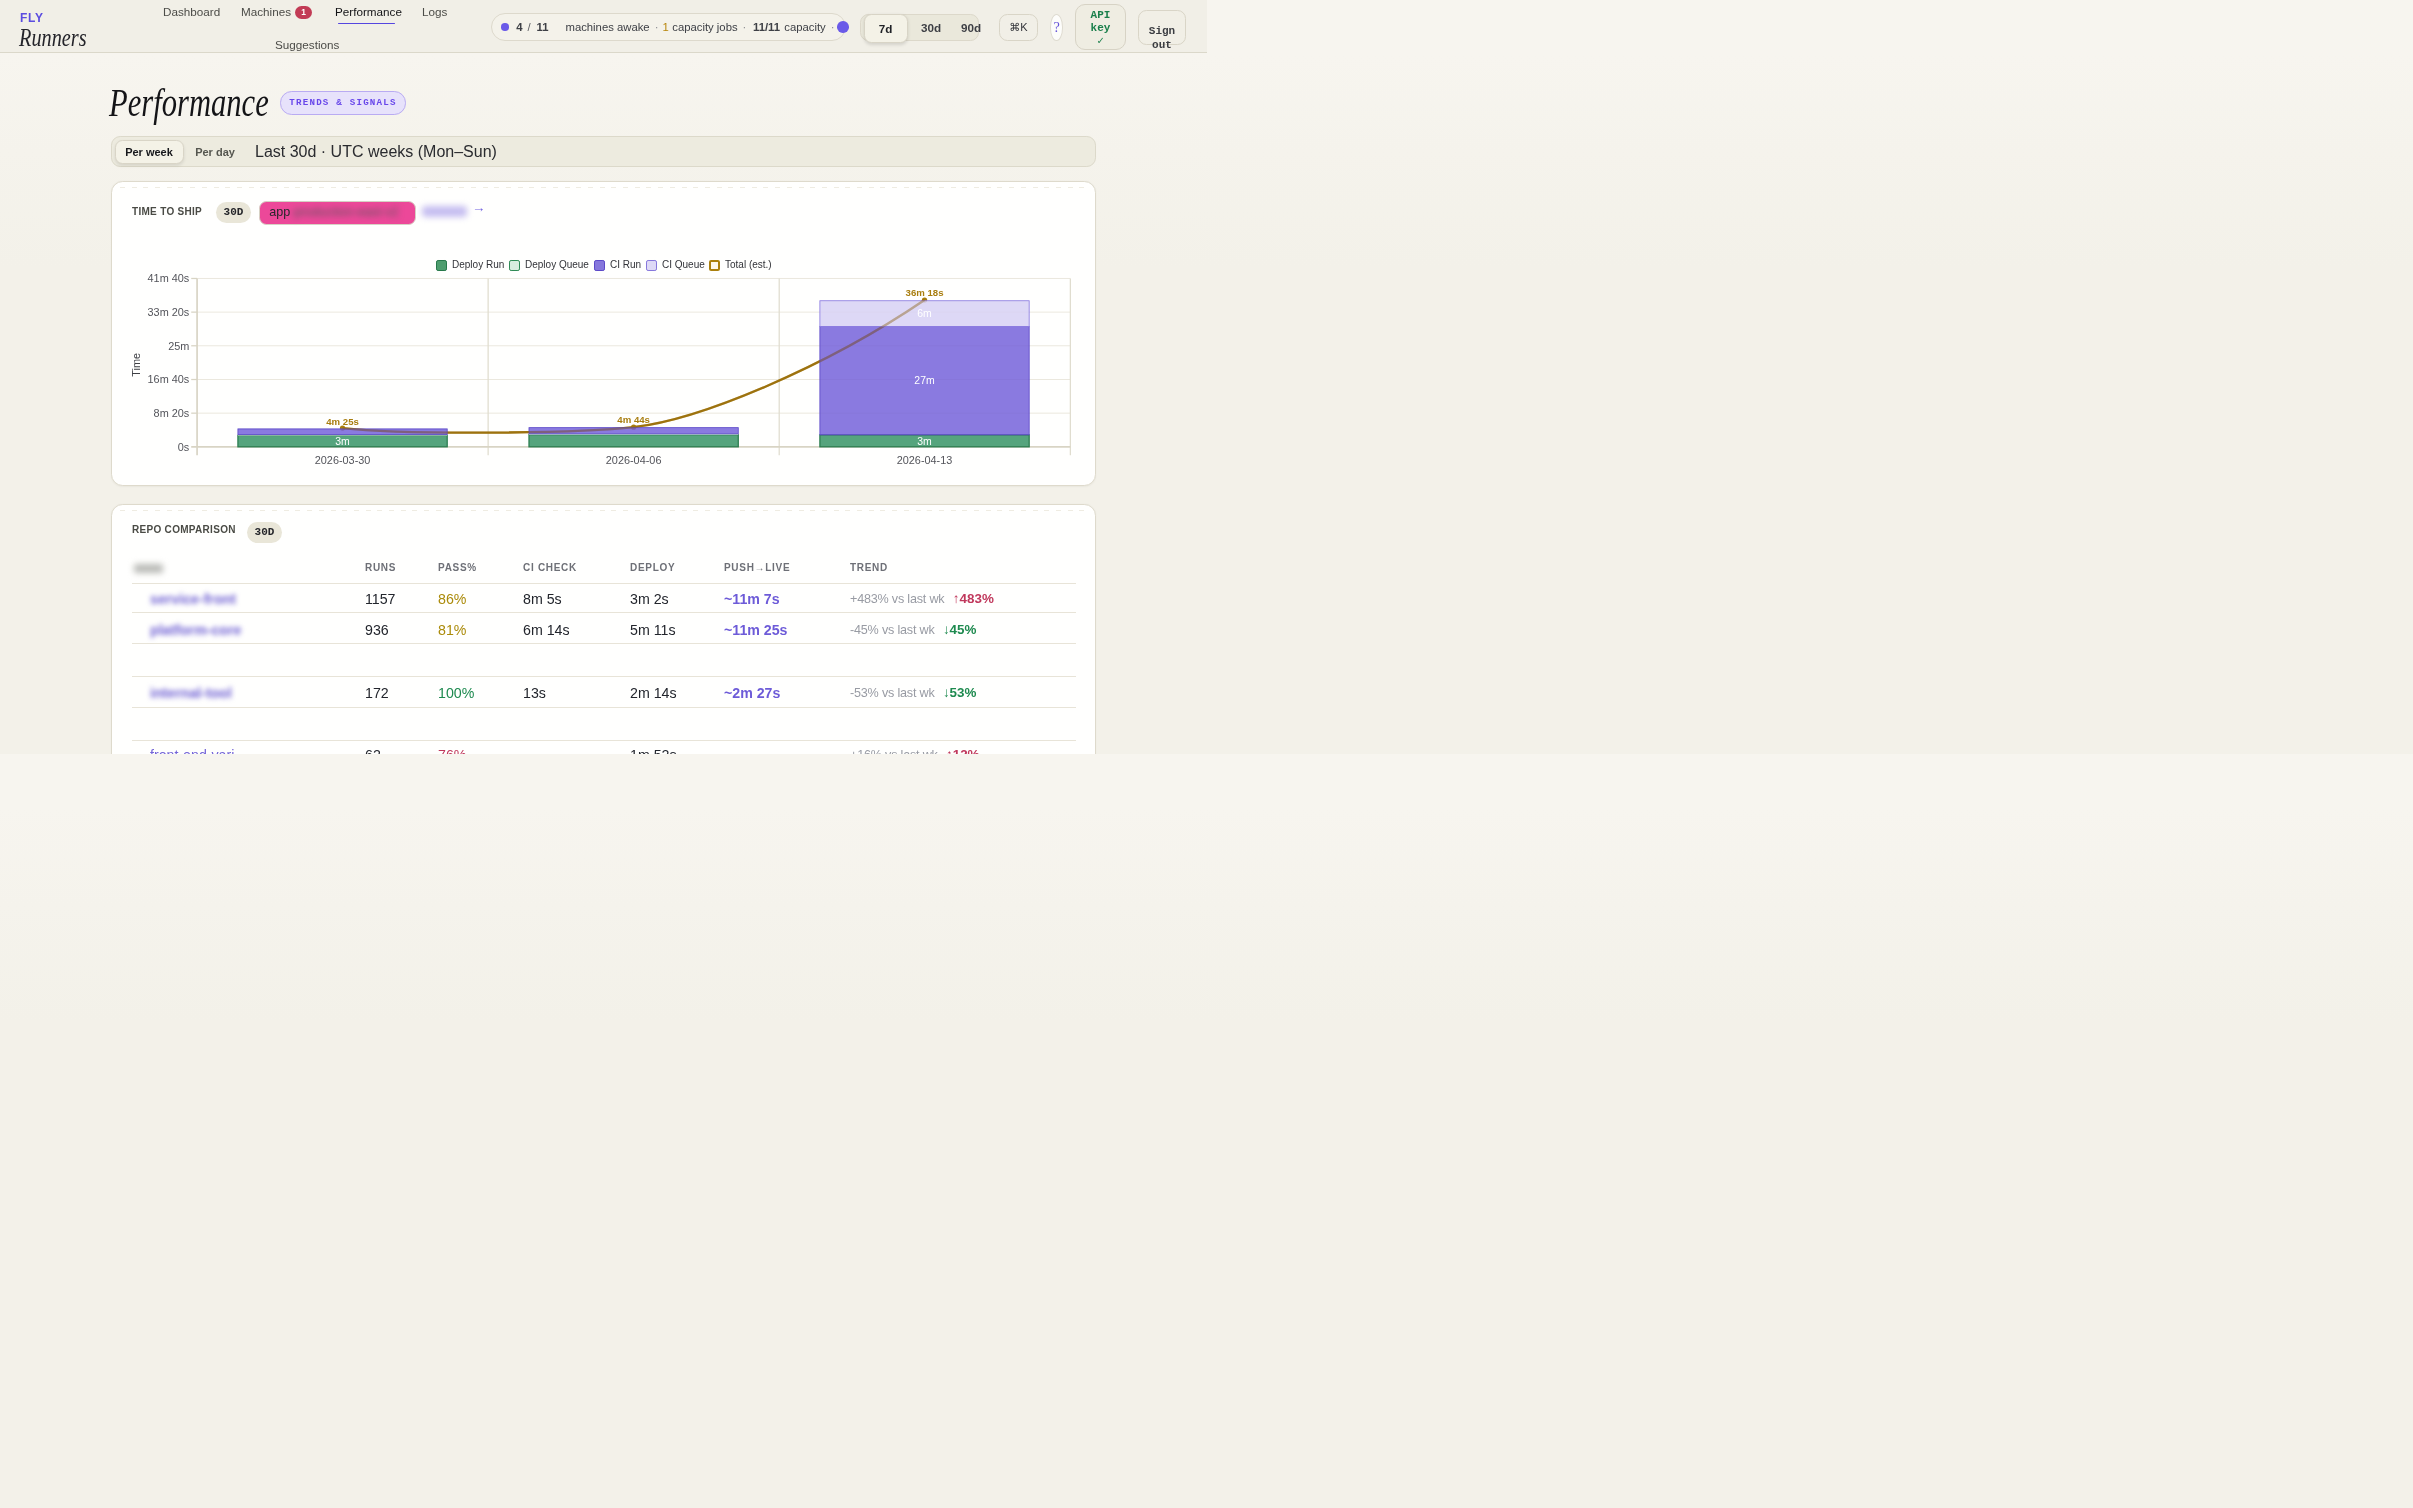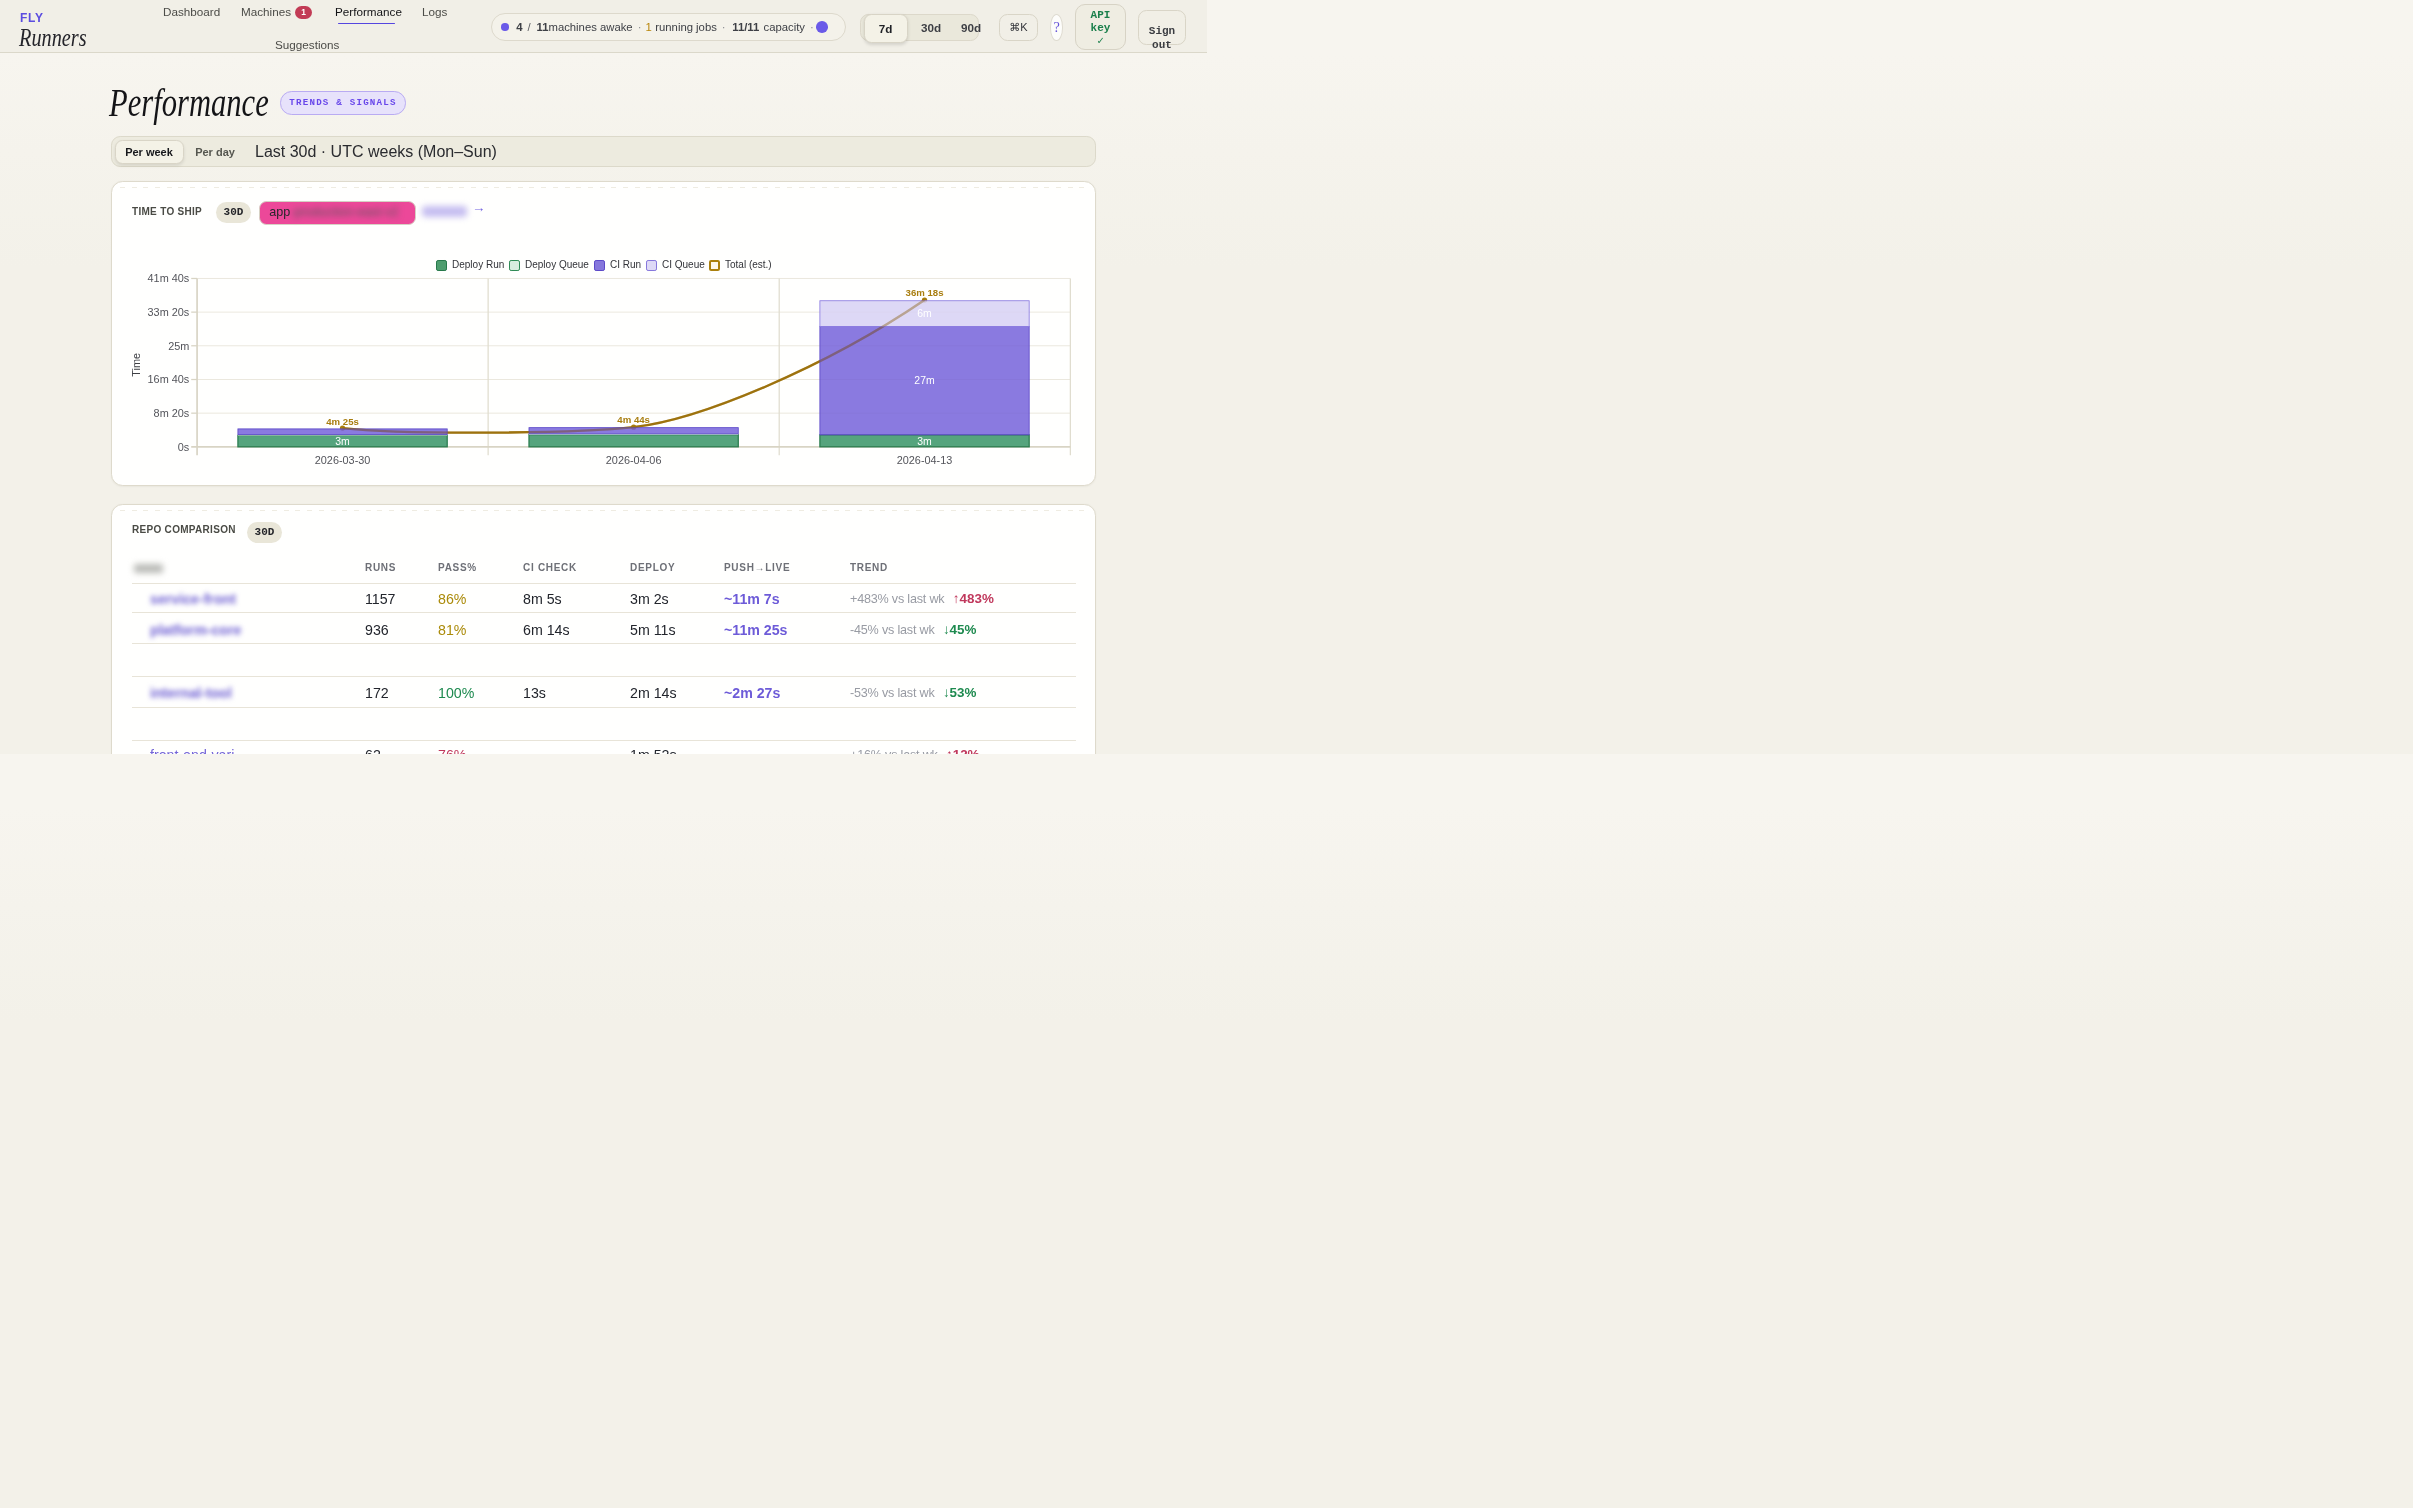--- a/index.html
+++ b/index.html
@@ -79,24 +79,24 @@
       <div class="navitem" style="left:422px;">Logs</div>
       <div class="navitem" style="left:275px; top:33px;">Suggestions</div>
     </div>
     <div class="badge1">1</div>
     <div class="perf-underline"></div>
     <div class="statuspill">
       <span style="width:7.5px; height:7.5px; border-radius:50%; background:#6a5ae8; margin-left:9.2px; flex:0 0 7.5px;"></span>
       <b style="margin-left:7.5px;">4</b>
       <span style="margin-left:5px; color:#5a5c62;">/</span>
       <b style="margin-left:5.9px;">11</b>
-      <span style="margin-left:0;">machines awake</span>
+      <span style="margin-left:17px;">machines awake</span>
       <span style="margin-left:5px; color:#8b8d91;">·</span>
       <span style="margin-left:4.2px; color:#b8860b;">1</span>
-      <span style="margin-left:3.4px;">running jobs</span>
+      <span style="margin-left:3.4px;">capacity jobs</span>
       <span style="margin-left:5px; color:#8b8d91;">·</span>
       <b style="margin-left:6.7px;">11/11</b>
       <span style="margin-left:4.2px;">capacity</span>
       <span style="margin-left:5px; color:#8b8d91;">·</span>
       <span style="width:11.7px; height:11.7px; border-radius:50%; background:#6a5ae8; margin-left:2.5px; flex:0 0 11.7px;"></span>
     </div>
     <div class="seg">
       <div class="on">7d</div>
       <div class="off" style="left:49px;">30d</div>
       <div class="off" style="left:89px;">90d</div>

